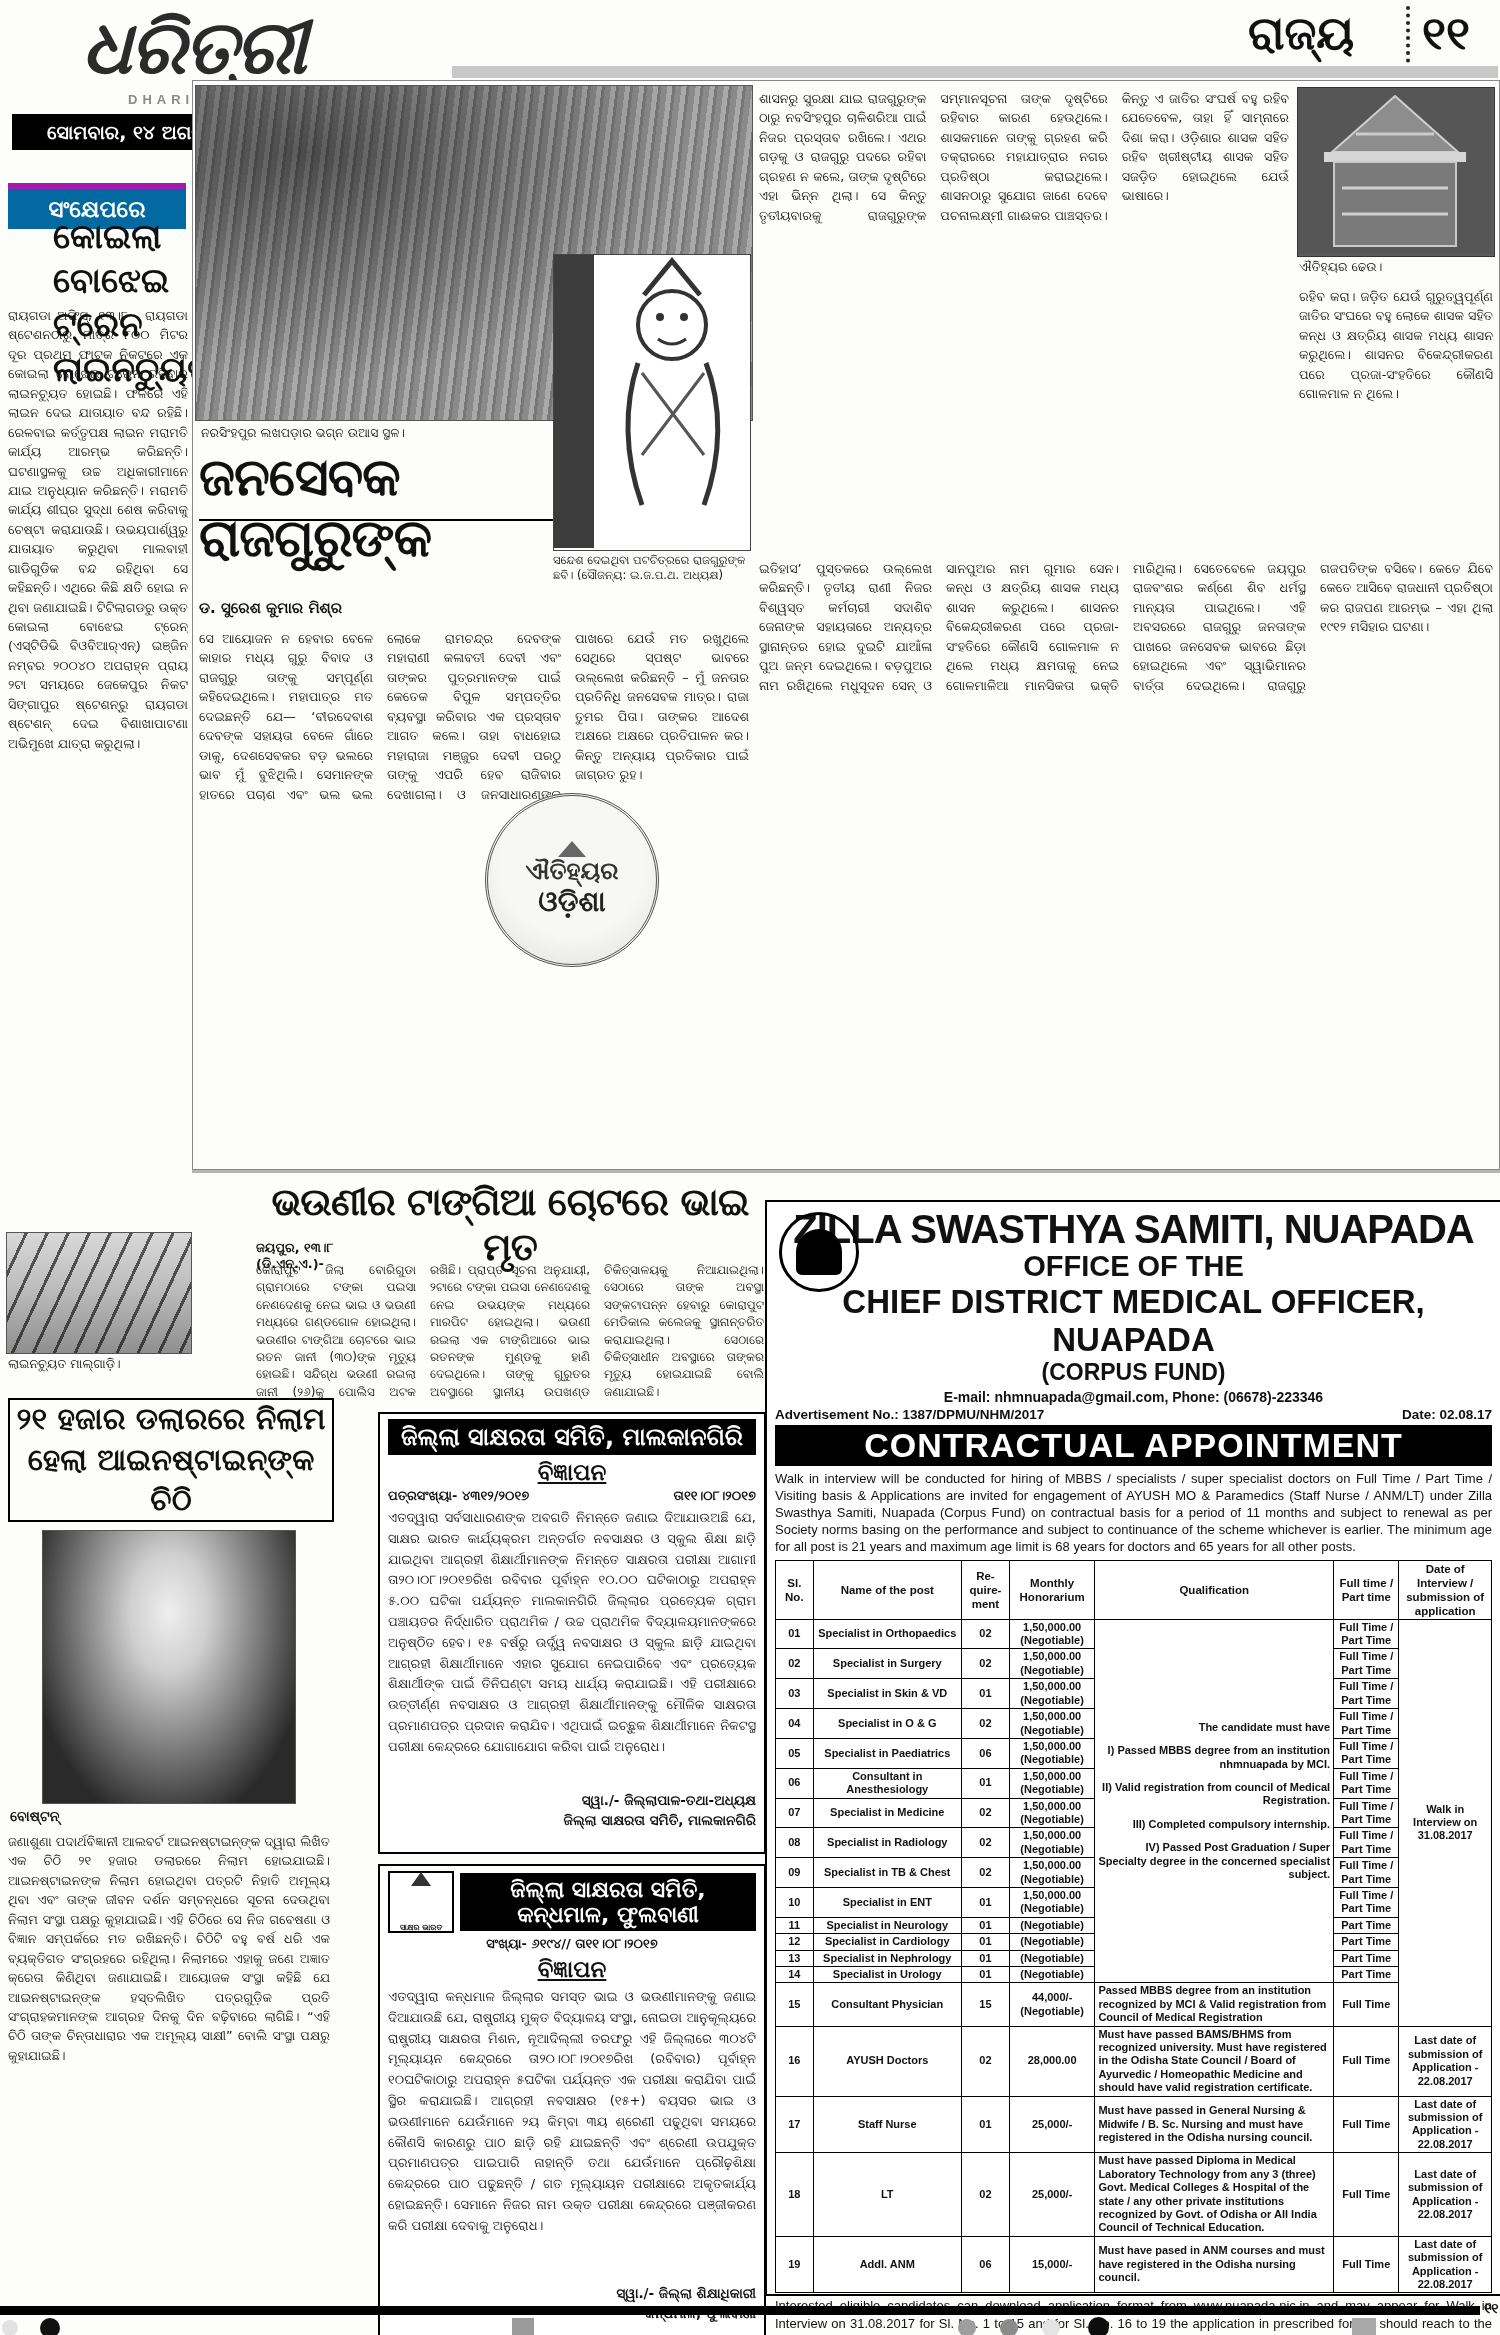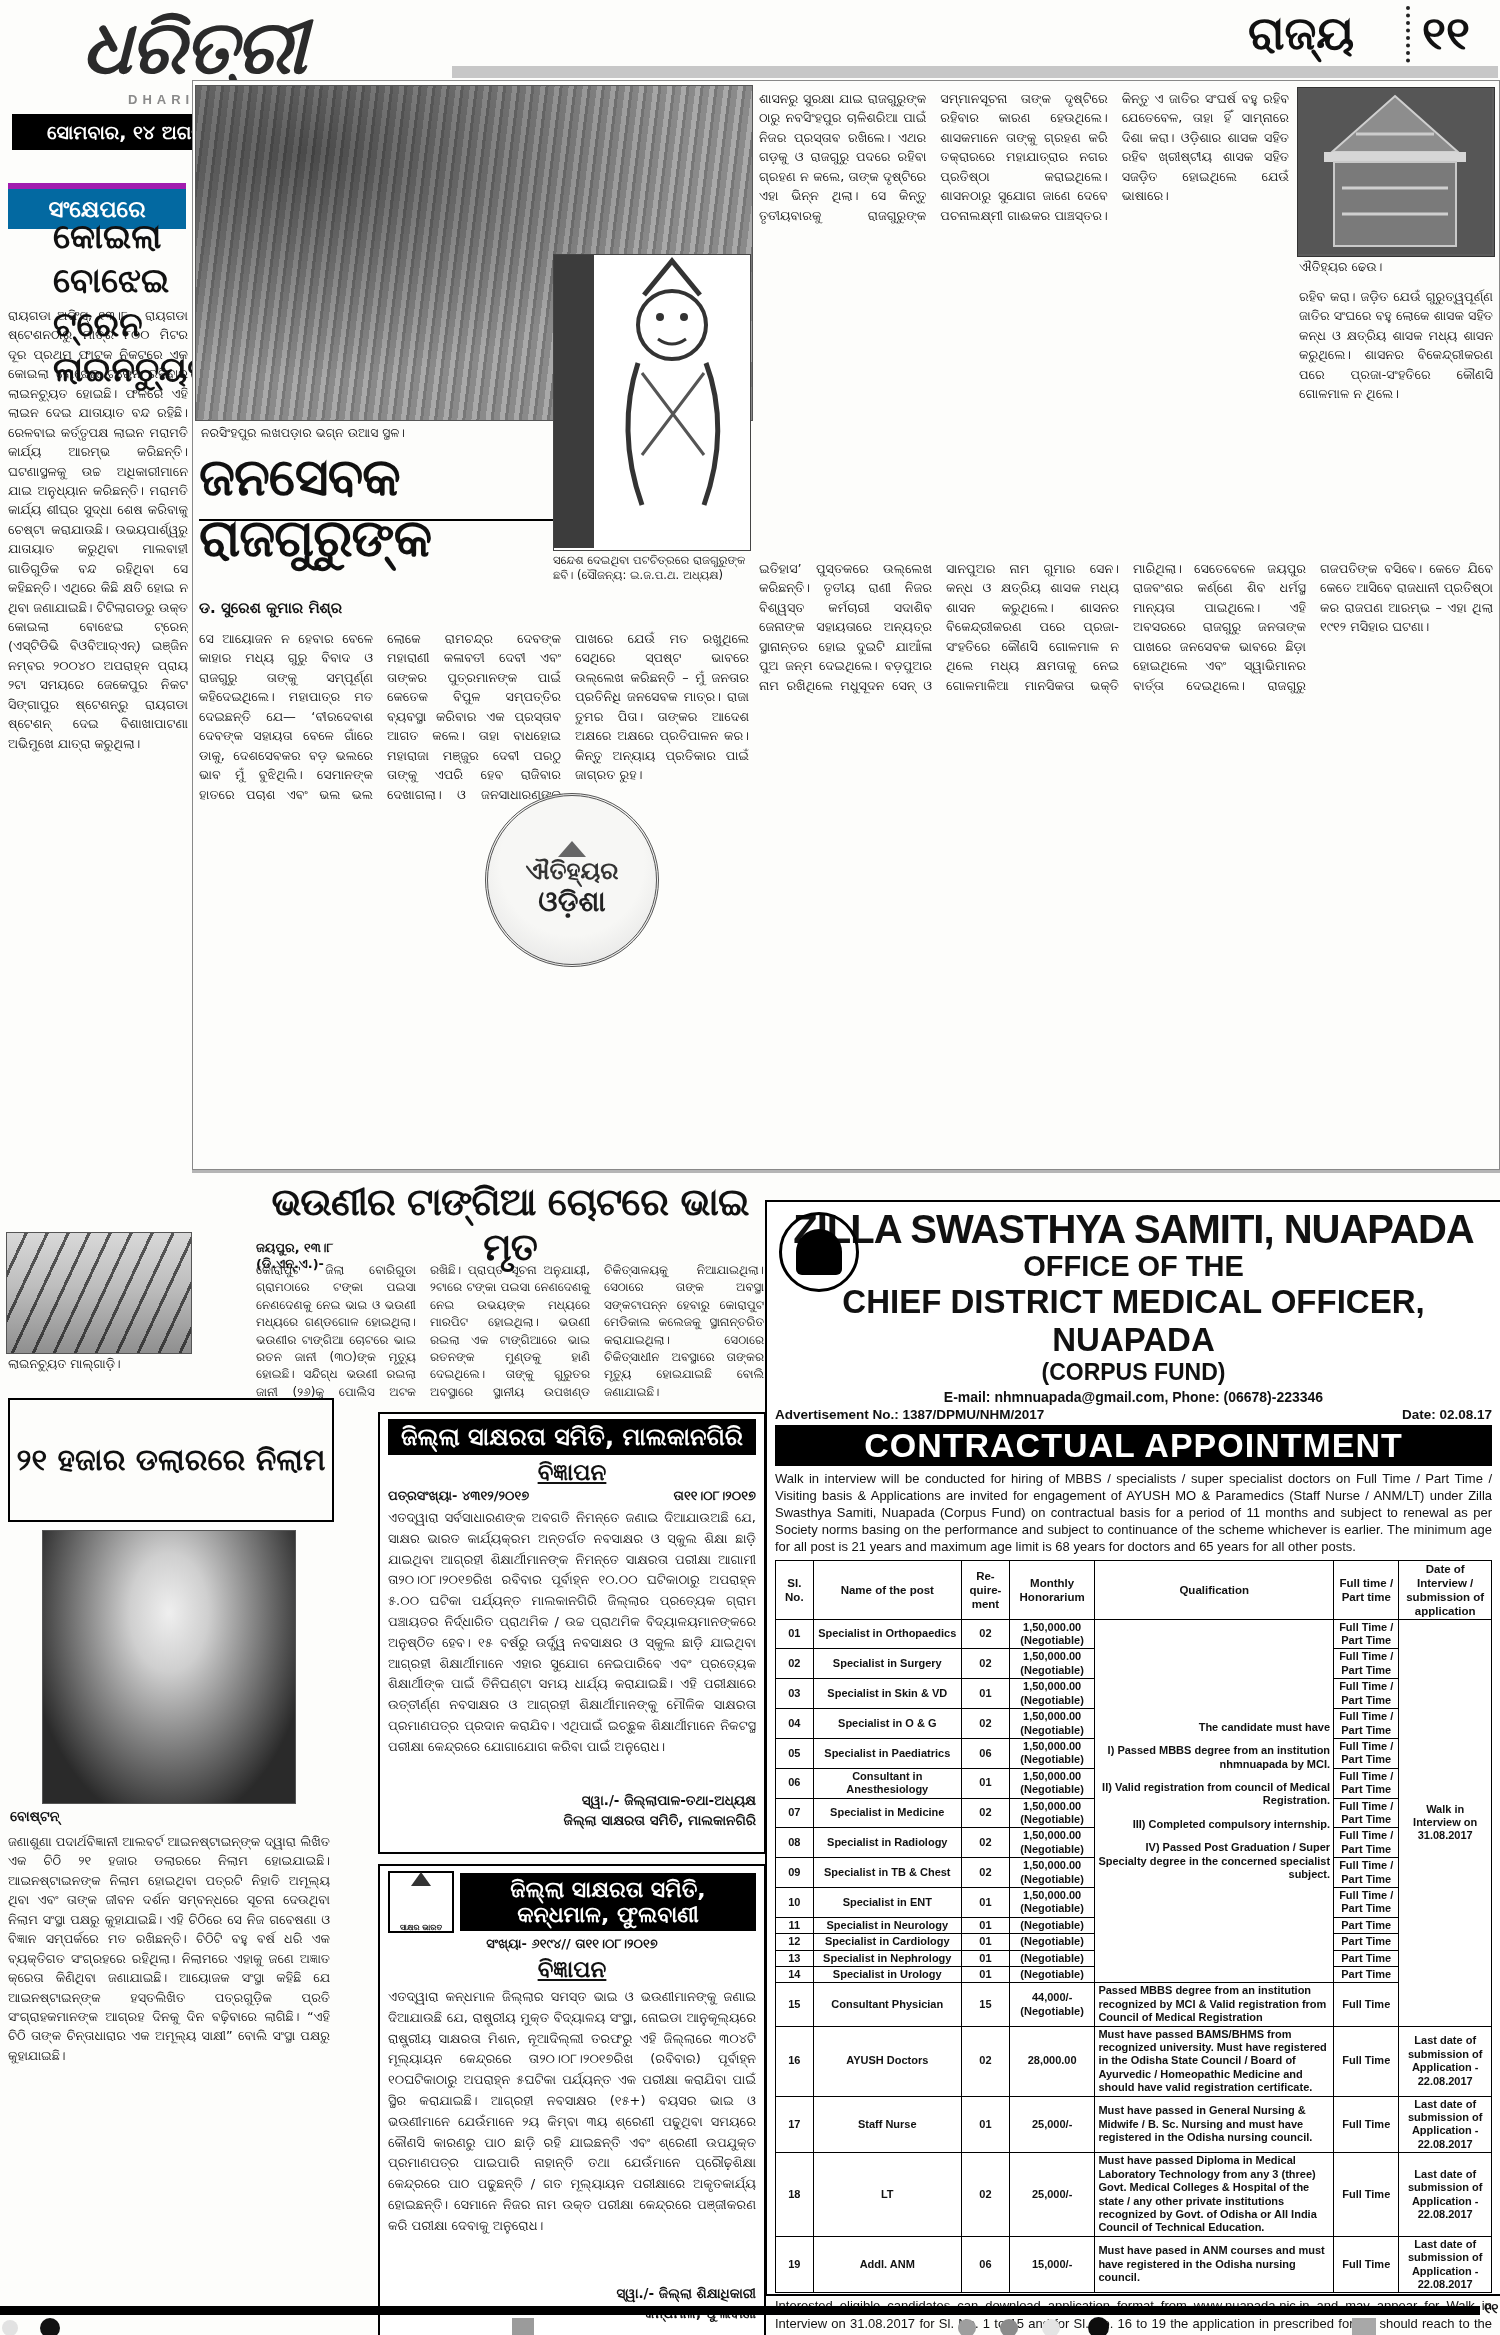--- a/index.html
+++ b/index.html
@@ -85,20 +85,21 @@
 
   <div class="abs odia" id="briefs-hdr" style="left:8px;top:160px;width:178px;height:40px;">ସଂକ୍ଷେପରେ</div>
   <div class="abs odia" id="briefs-headline" style="left:8px;top:214px;width:180px;">କୋଇଲା ବୋଝେଇ ଟ୍ରେନ ଲାଇନଚ୍ୟୁତ</div>
   <div class="abs odia just body-sm" style="left:8px;top:306px;width:180px;height:920px;overflow:hidden;">ରାୟଗଡା ଅଫିସ୍, ୧୩।୮ - ରାୟଗଡା ଷ୍ଟେଶନଠାରୁ ମାତ୍ର ୮୦୦ ମିଟର ଦୂର ପ୍ରଥମ ଫାଟକ ନିକଟରେ ଏକ କୋଇଲା ବୋଝେଇ ଟ୍ରେନ ରବିବାର ଲାଇନଚ୍ୟୁତ ହୋଇଛି। ଫଳରେ ଏହି ଲାଇନ ଦେଇ ଯାତାୟାତ ବନ୍ଦ ରହିଛି। ରେଳବାଇ କର୍ତ୍ତୃପକ୍ଷ ଲାଇନ ମରାମତି କାର୍ଯ୍ୟ ଆରମ୍ଭ କରିଛନ୍ତି। ଘଟଣାସ୍ଥଳକୁ ଉଚ୍ଚ ଅଧିକାରୀମାନେ ଯାଇ ଅନୁଧ୍ୟାନ କରିଛନ୍ତି। ମରାମତି କାର୍ଯ୍ୟ ଶୀଘ୍ର ସୁଦ୍ଧା ଶେଷ କରିବାକୁ ଚେଷ୍ଟା କରାଯାଉଛି। ଉଭୟପାର୍ଶ୍ୱରୁ ଯାତାୟାତ କରୁଥିବା ମାଲବାହୀ ଗାଡିଗୁଡିକ ବନ୍ଦ ରହିଥିବା ସେ କହିଛନ୍ତି। ଏଥିରେ କିଛି କ୍ଷତି ହୋଇ ନ ଥିବା ଜଣାଯାଇଛି। ଟିଟିଲାଗଡରୁ ଉକ୍ତ କୋଇଲା ବୋଝେଇ ଟ୍ରେନ୍ (ଏସ୍‌ଟିଡିଭି ବିଓବିଆର୍‌ଏନ୍) ଇଞ୍ଜିନ ନମ୍ବର ୨୦୦୪୦ ଅପରାହ୍ନ ପ୍ରାୟ ୨ଟା ସମୟରେ ଜେକେପୁର ନିକଟ ସିଙ୍ଗାପୁର ଷ୍ଟେଶନ୍‌ରୁ ରାୟଗଡା ଷ୍ଟେଶନ୍ ଦେଇ ବିଶାଖାପାଟଣା ଅଭିମୁଖେ ଯାତ୍ରା କରୁଥିଲା।</div>
   <div class="abs photo" style="left:6px;top:1232px;width:184px;height:120px;background:linear-gradient(180deg,#d8d8d8 0%,#bdbdbd 45%,#8f8f8f 100%),repeating-linear-gradient(115deg,transparent 0 16px,#666 16px 19px);background-blend-mode:multiply;"></div>
   <div class="abs odia caption" style="left:8px;top:1356px;width:184px;">ଲାଇନଚ୍ୟୁତ ମାଲ୍‌ଗାଡ଼ି।</div>
 
   <div class="abs" id="einstein-box" style="left:8px;top:1398px;width:322px;height:120px;display:flex;align-items:center;justify-content:center;">
     <div class="odia" id="einstein-headline">
       <div>୨୧ ହଜାର ଡଲାରରେ ନିଲାମ</div>
+      <div>ହେଲା ଆଇନଷ୍ଟାଇନ୍‌ଙ୍କ ଚିଠି</div>
     </div>
   </div>
   <div class="abs photo" style="left:42px;top:1530px;width:252px;height:272px;background:radial-gradient(ellipse at 50% 30%,#efefef 0%,#cfcfcf 22%,#8d8d8d 45%,#2a2a2a 80%);"></div>
   <div class="abs odia" style="left:10px;top:1808px;font-size:14px;font-weight:bold;">ବୋଷ୍ଟନ୍</div>
   <div class="abs odia just body-sm" style="left:8px;top:1832px;width:322px;height:468px;overflow:hidden;">ଜଣାଶୁଣା ପଦାର୍ଥବିଜ୍ଞାନୀ ଆଲବର୍ଟ ଆଇନଷ୍ଟାଇନ୍‌ଙ୍କ ଦ୍ୱାରା ଲିଖିତ ଏକ ଚିଠି ୨୧ ହଜାର ଡଲାରରେ ନିଲାମ ହୋଇଯାଇଛି। ଆଇନଷ୍ଟାଇନଙ୍କ ନିଲାମ ହୋଇଥିବା ପତ୍ରଟି ନିହାତି ଅମୂଲ୍ୟ ଥିବା ଏବଂ ତାଙ୍କ ଜୀବନ ଦର୍ଶନ ସମ୍ବନ୍ଧରେ ସୂଚନା ଦେଉଥିବା ନିଲାମ ସଂସ୍ଥା ପକ୍ଷରୁ କୁହାଯାଇଛି। ଏହି ଚିଠିରେ ସେ ନିଜ ଗବେଷଣା ଓ ବିଜ୍ଞାନ ସମ୍ପର୍କରେ ମତ ରଖିଛନ୍ତି। ଚିଠିଟି ବହୁ ବର୍ଷ ଧରି ଏକ ବ୍ୟକ୍ତିଗତ ସଂଗ୍ରହରେ ରହିଥିଲା। ନିଲାମରେ ଏହାକୁ ଜଣେ ଅଜ୍ଞାତ କ୍ରେତା କିଣିଥିବା ଜଣାଯାଇଛି। ଆୟୋଜକ ସଂସ୍ଥା କହିଛି ଯେ ଆଇନଷ୍ଟାଇନ୍‌ଙ୍କ ହସ୍ତଲିଖିତ ପତ୍ରଗୁଡ଼ିକ ପ୍ରତି ସଂଗ୍ରାହକମାନଙ୍କ ଆଗ୍ରହ ଦିନକୁ ଦିନ ବଢ଼ିବାରେ ଲାଗିଛି। “ଏହି ଚିଠି ତାଙ୍କ ଚିନ୍ତାଧାରାର ଏକ ଅମୂଲ୍ୟ ସାକ୍ଷୀ” ବୋଲି ସଂସ୍ଥା ପକ୍ଷରୁ କୁହାଯାଇଛି।</div>
 
   <div class="abs" style="left:452px;top:66px;width:1046px;height:12px;background:#c7c7c7;"></div>
   <div class="abs" id="main-box" style="left:192px;top:80px;width:1306px;height:1088px;">
 
     <div class="abs photo" style="left:2px;top:4px;width:556px;height:334px;background:repeating-linear-gradient(97deg,#8a8a8a 0 6px,#a9a9a9 6px 11px,#777 11px 14px),radial-gradient(ellipse at 20% 20%,rgba(40,40,40,0.55),rgba(0,0,0,0) 60%);background-blend-mode:multiply;"></div>

